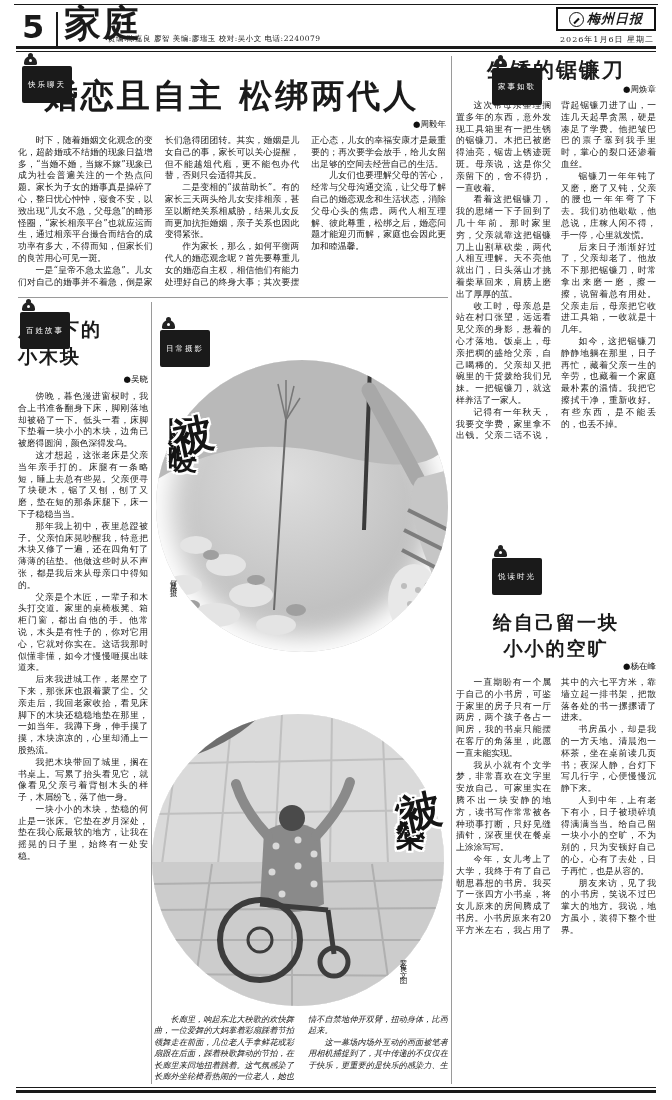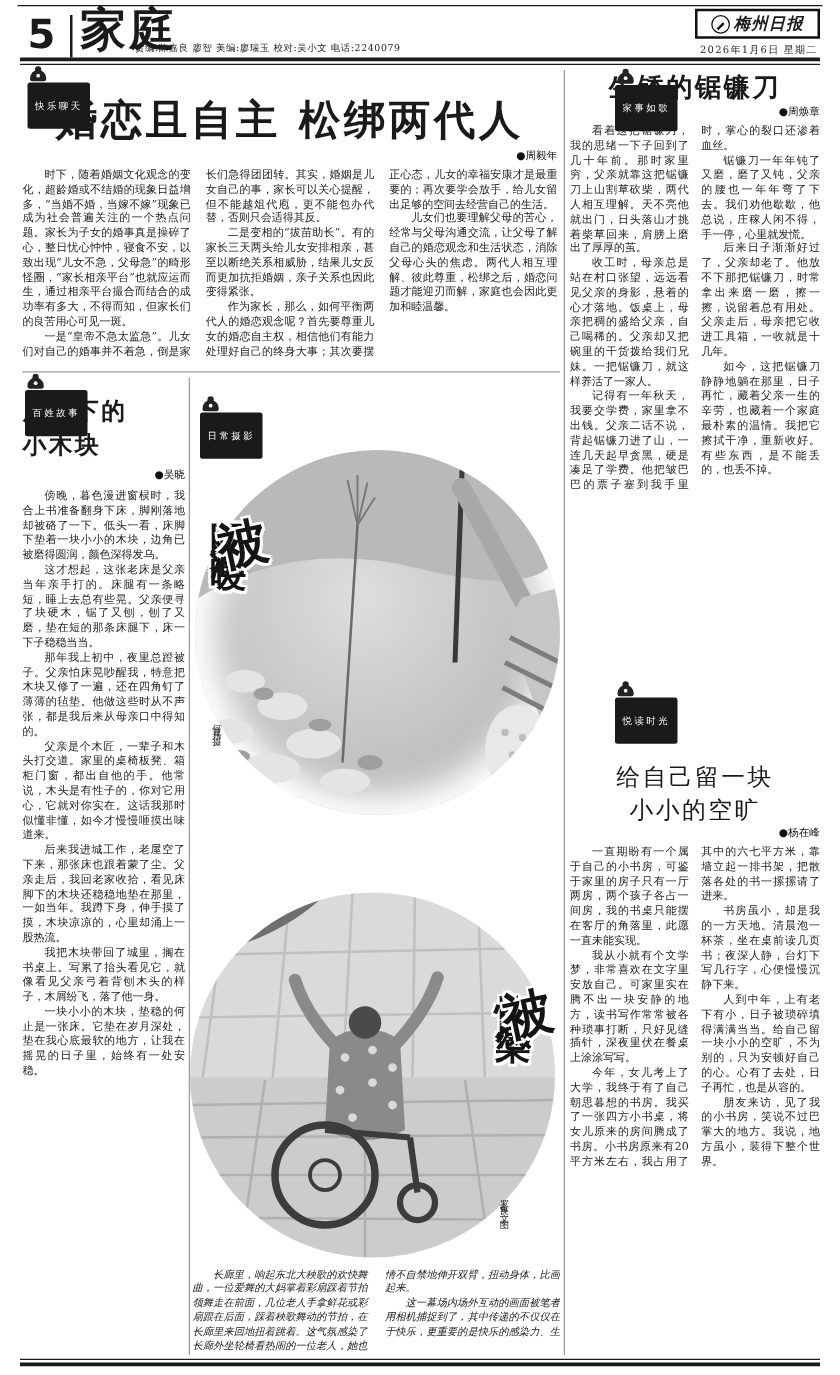--- a/index.html
+++ b/index.html
@@ -33,21 +33,21 @@
   .cols3{column-count:3;column-gap:12px;}
   .cols2{column-count:2;column-gap:10px;}
   .author{font-size:8.5px;text-align:right;color:#111;}
   
   .main-art{left:18px;top:56px;width:428px;height:244px;}
   .main-title{text-align:center;font-family:"DejaVu Sans",sans-serif;font-weight:bold;font-size:33px;
               letter-spacing:3px;margin-top:18px;white-space:nowrap;}
   
   .right-block{left:456px;top:56px;width:200px;height:1028px;}
   .saw-title{text-align:center;font-family:"DejaVu Sans",sans-serif;font-weight:bold;font-size:21px;letter-spacing:2px;}
-  .space-title{text-align:center;font-family:"DejaVu Sans",sans-serif;font-weight:normal;font-size:19px;letter-spacing:2px;line-height:26px;margin-top:14px;}
+  .space-title{text-align:center;font-family:"DejaVu Sans",sans-serif;font-weight:bold;font-size:19px;letter-spacing:2px;line-height:26px;margin-top:14px;}
   
   .left-art{left:18px;top:302px;width:130px;height:780px;}
   .bed-title{text-align:left;font-family:"DejaVu Sans",sans-serif;font-weight:bold;font-size:19px;letter-spacing:2px;line-height:27px;margin-top:14px;}
   
   .vline1{left:151px;top:302px;width:1px;height:782px;background:#9a9a9a;}
   .vline2{left:451px;top:56px;width:1px;height:1028px;background:#9a9a9a;}
   .hline1{left:18px;top:297px;width:430px;height:1px;background:#9a9a9a;}
   .rule-b-thin{left:16px;top:1087px;width:640px;height:1px;background:#1a1a1a;}
   .rule-b-thick{left:16px;top:1090px;width:640px;height:3px;background:#1a1a1a;}
   
@@ -237,20 +237,21 @@
   </div>
 
   <div class="abs right-block">
     <div class="badge-wrap" style="left:36px;top:2px;">
       <span class="badge-icon"></span>
       <span class="badge">家事如歌</span>
     </div>
     <div class="saw-title">生锈的锯镰刀</div>
     <div class="author">●周焕章</div>
     <div class="body-txt cols2" style="height:438px;margin-top:4px;">
+        <p>这次帮母亲整理搁置多年的东西，意外发现工具箱里有一把生锈的锯镰刀。木把已被磨得油亮，锯齿上锈迹斑斑。母亲说，这是你父亲留下的，舍不得扔，一直收着。</p>
         <p>看着这把锯镰刀，我的思绪一下子回到了几十年前。那时家里穷，父亲就靠这把锯镰刀上山割草砍柴，两代人相互理解。天不亮他就出门，日头落山才挑着柴草回来，肩膀上磨出了厚厚的茧。</p>
         <p>收工时，母亲总是站在村口张望，远远看见父亲的身影，悬着的心才落地。饭桌上，母亲把稠的盛给父亲，自己喝稀的。父亲却又把碗里的干货拨给我们兄妹。一把锯镰刀，就这样养活了一家人。</p>
         <p>记得有一年秋天，我要交学费，家里拿不出钱。父亲二话不说，背起锯镰刀进了山，一连几天起早贪黑，硬是凑足了学费。他把皱巴巴的票子塞到我手里时，掌心的裂口还渗着血丝。</p>
         <p>锯镰刀一年年钝了又磨，磨了又钝，父亲的腰也一年年弯了下去。我们劝他歇歇，他总说，庄稼人闲不得，手一停，心里就发慌。</p>
         <p>后来日子渐渐好过了，父亲却老了。他放不下那把锯镰刀，时常拿出来磨一磨，擦一擦，说留着总有用处。父亲走后，母亲把它收进工具箱，一收就是十几年。</p>
         <p>如今，这把锯镰刀静静地躺在那里，日子再忙，藏着父亲一生的辛劳，也藏着一个家庭最朴素的温情。我把它擦拭干净，重新收好。有些东西，是不能丢的，也丢不掉。</p>
       </div>
 
     <div class="badge-wrap" style="position:static;display:block;margin:10px 0 0 36px;">
       <span class="badge-icon"></span>

